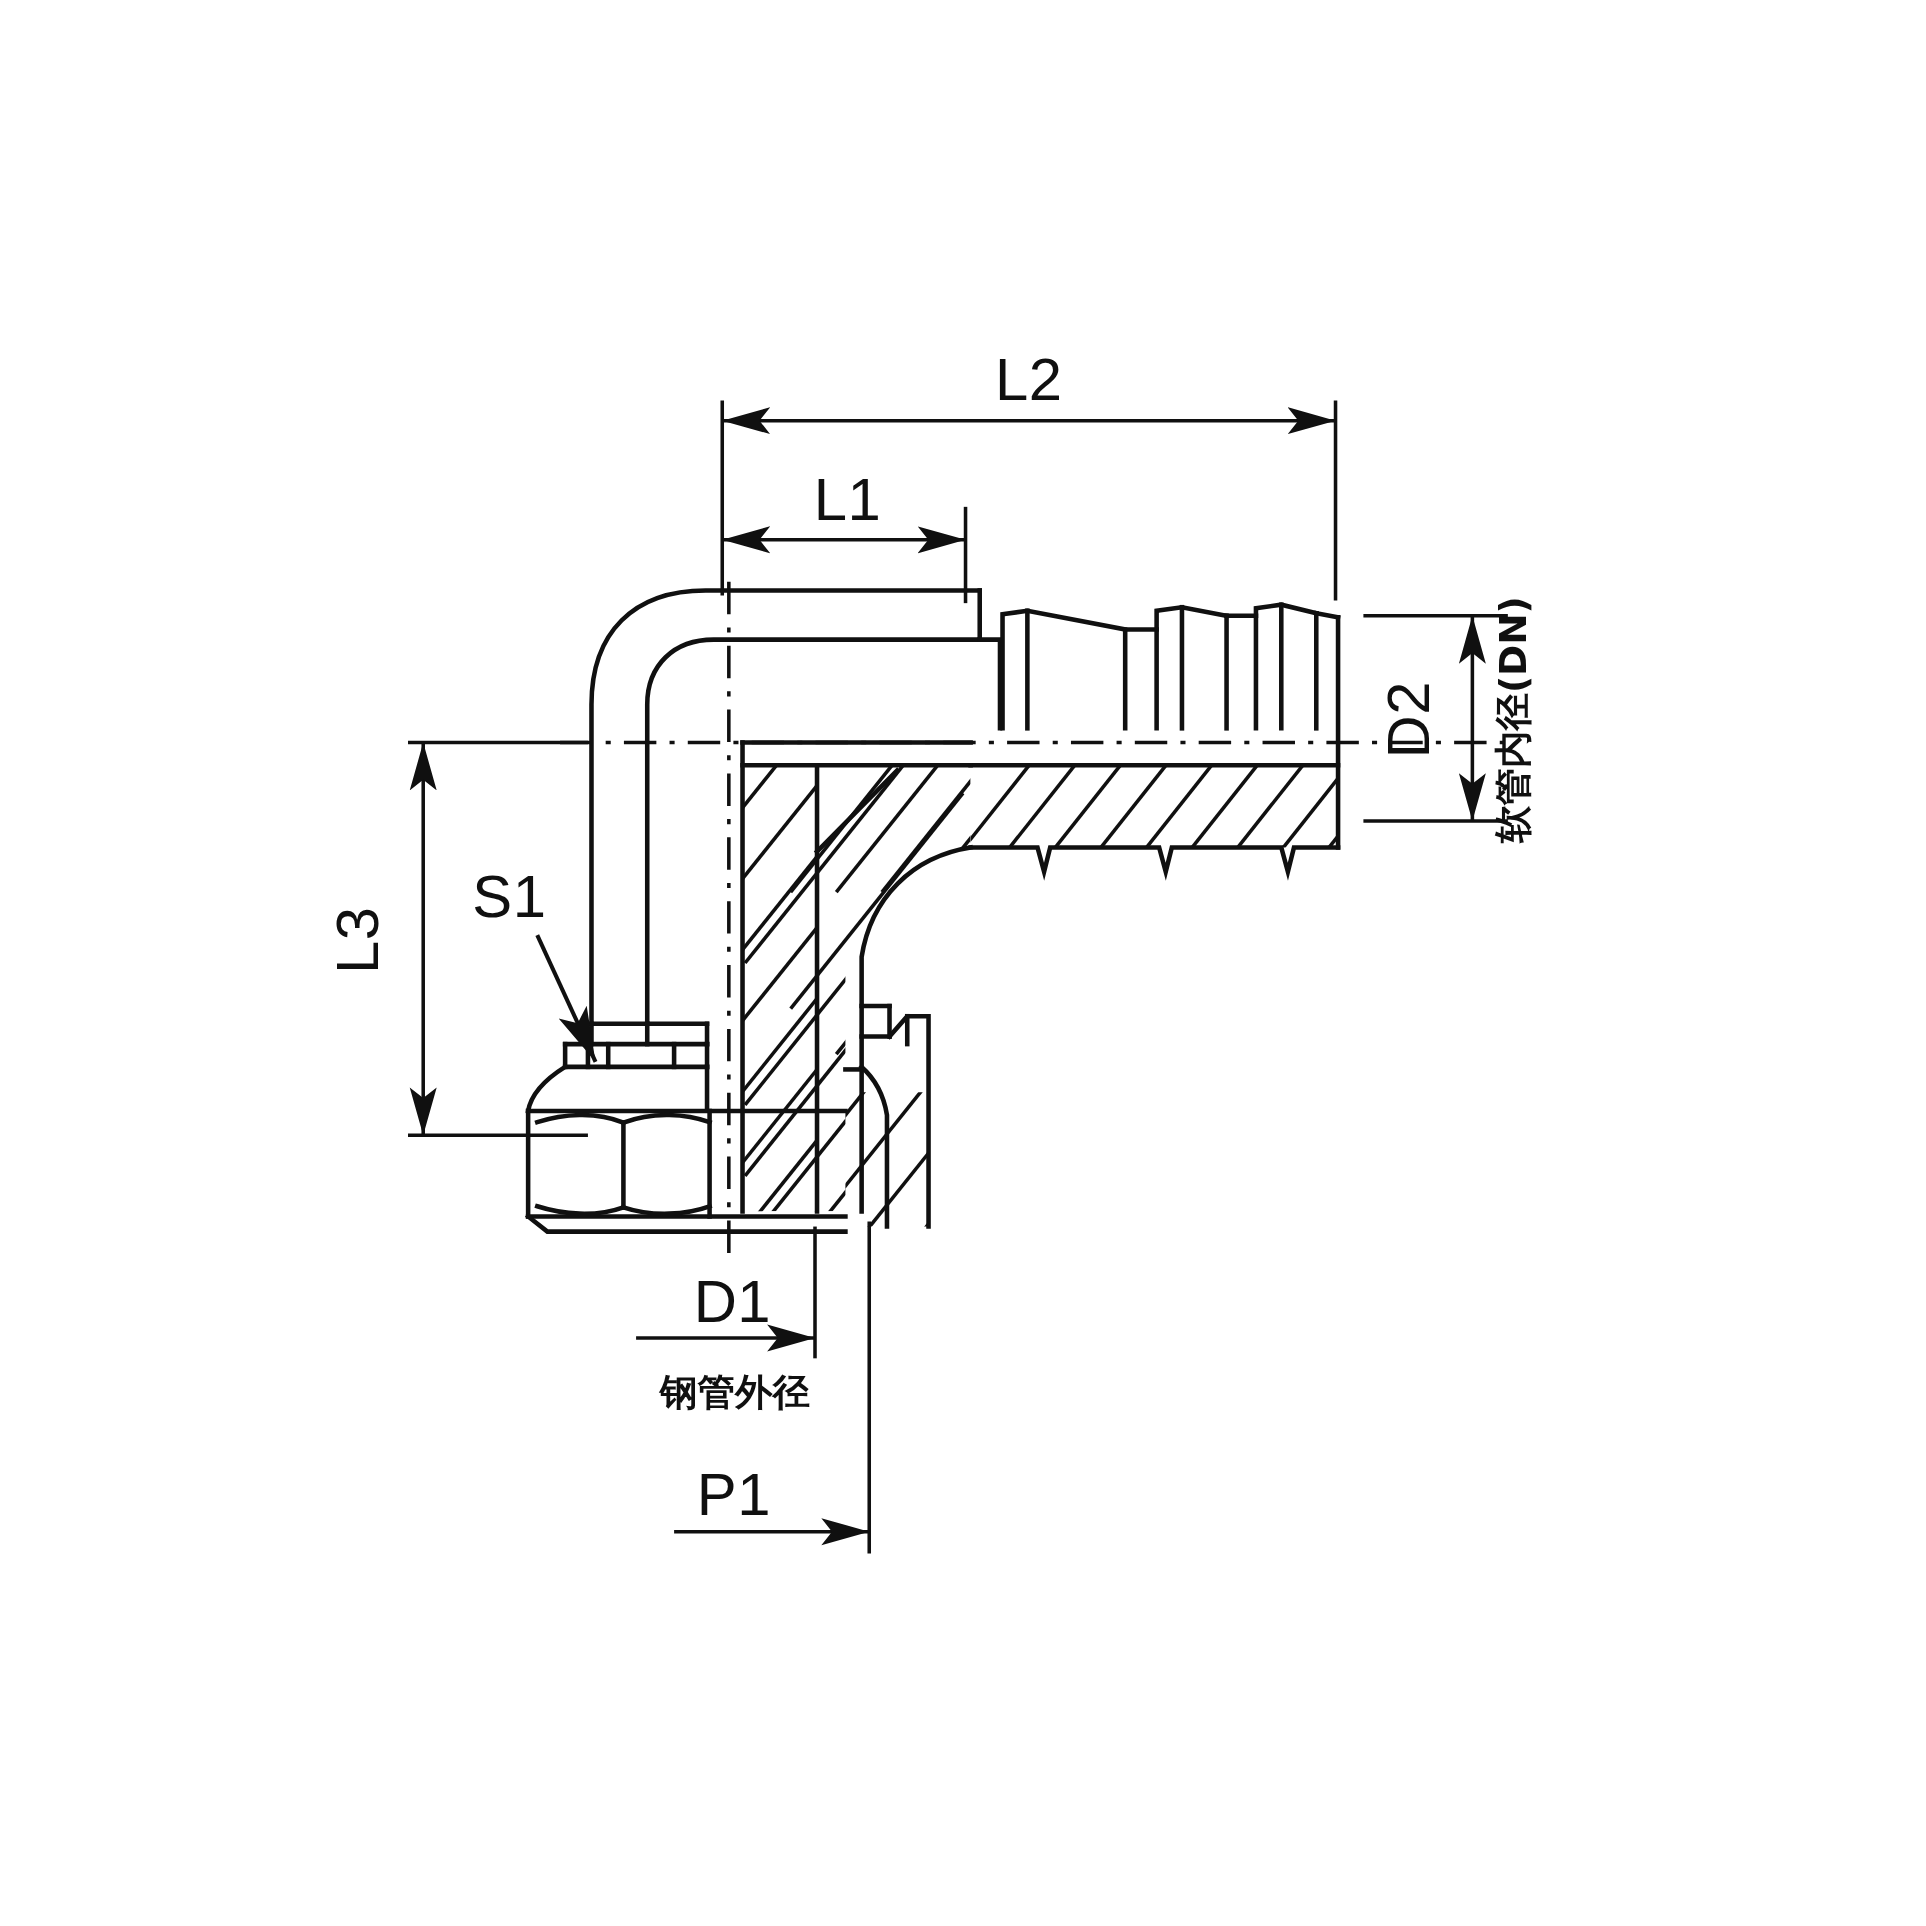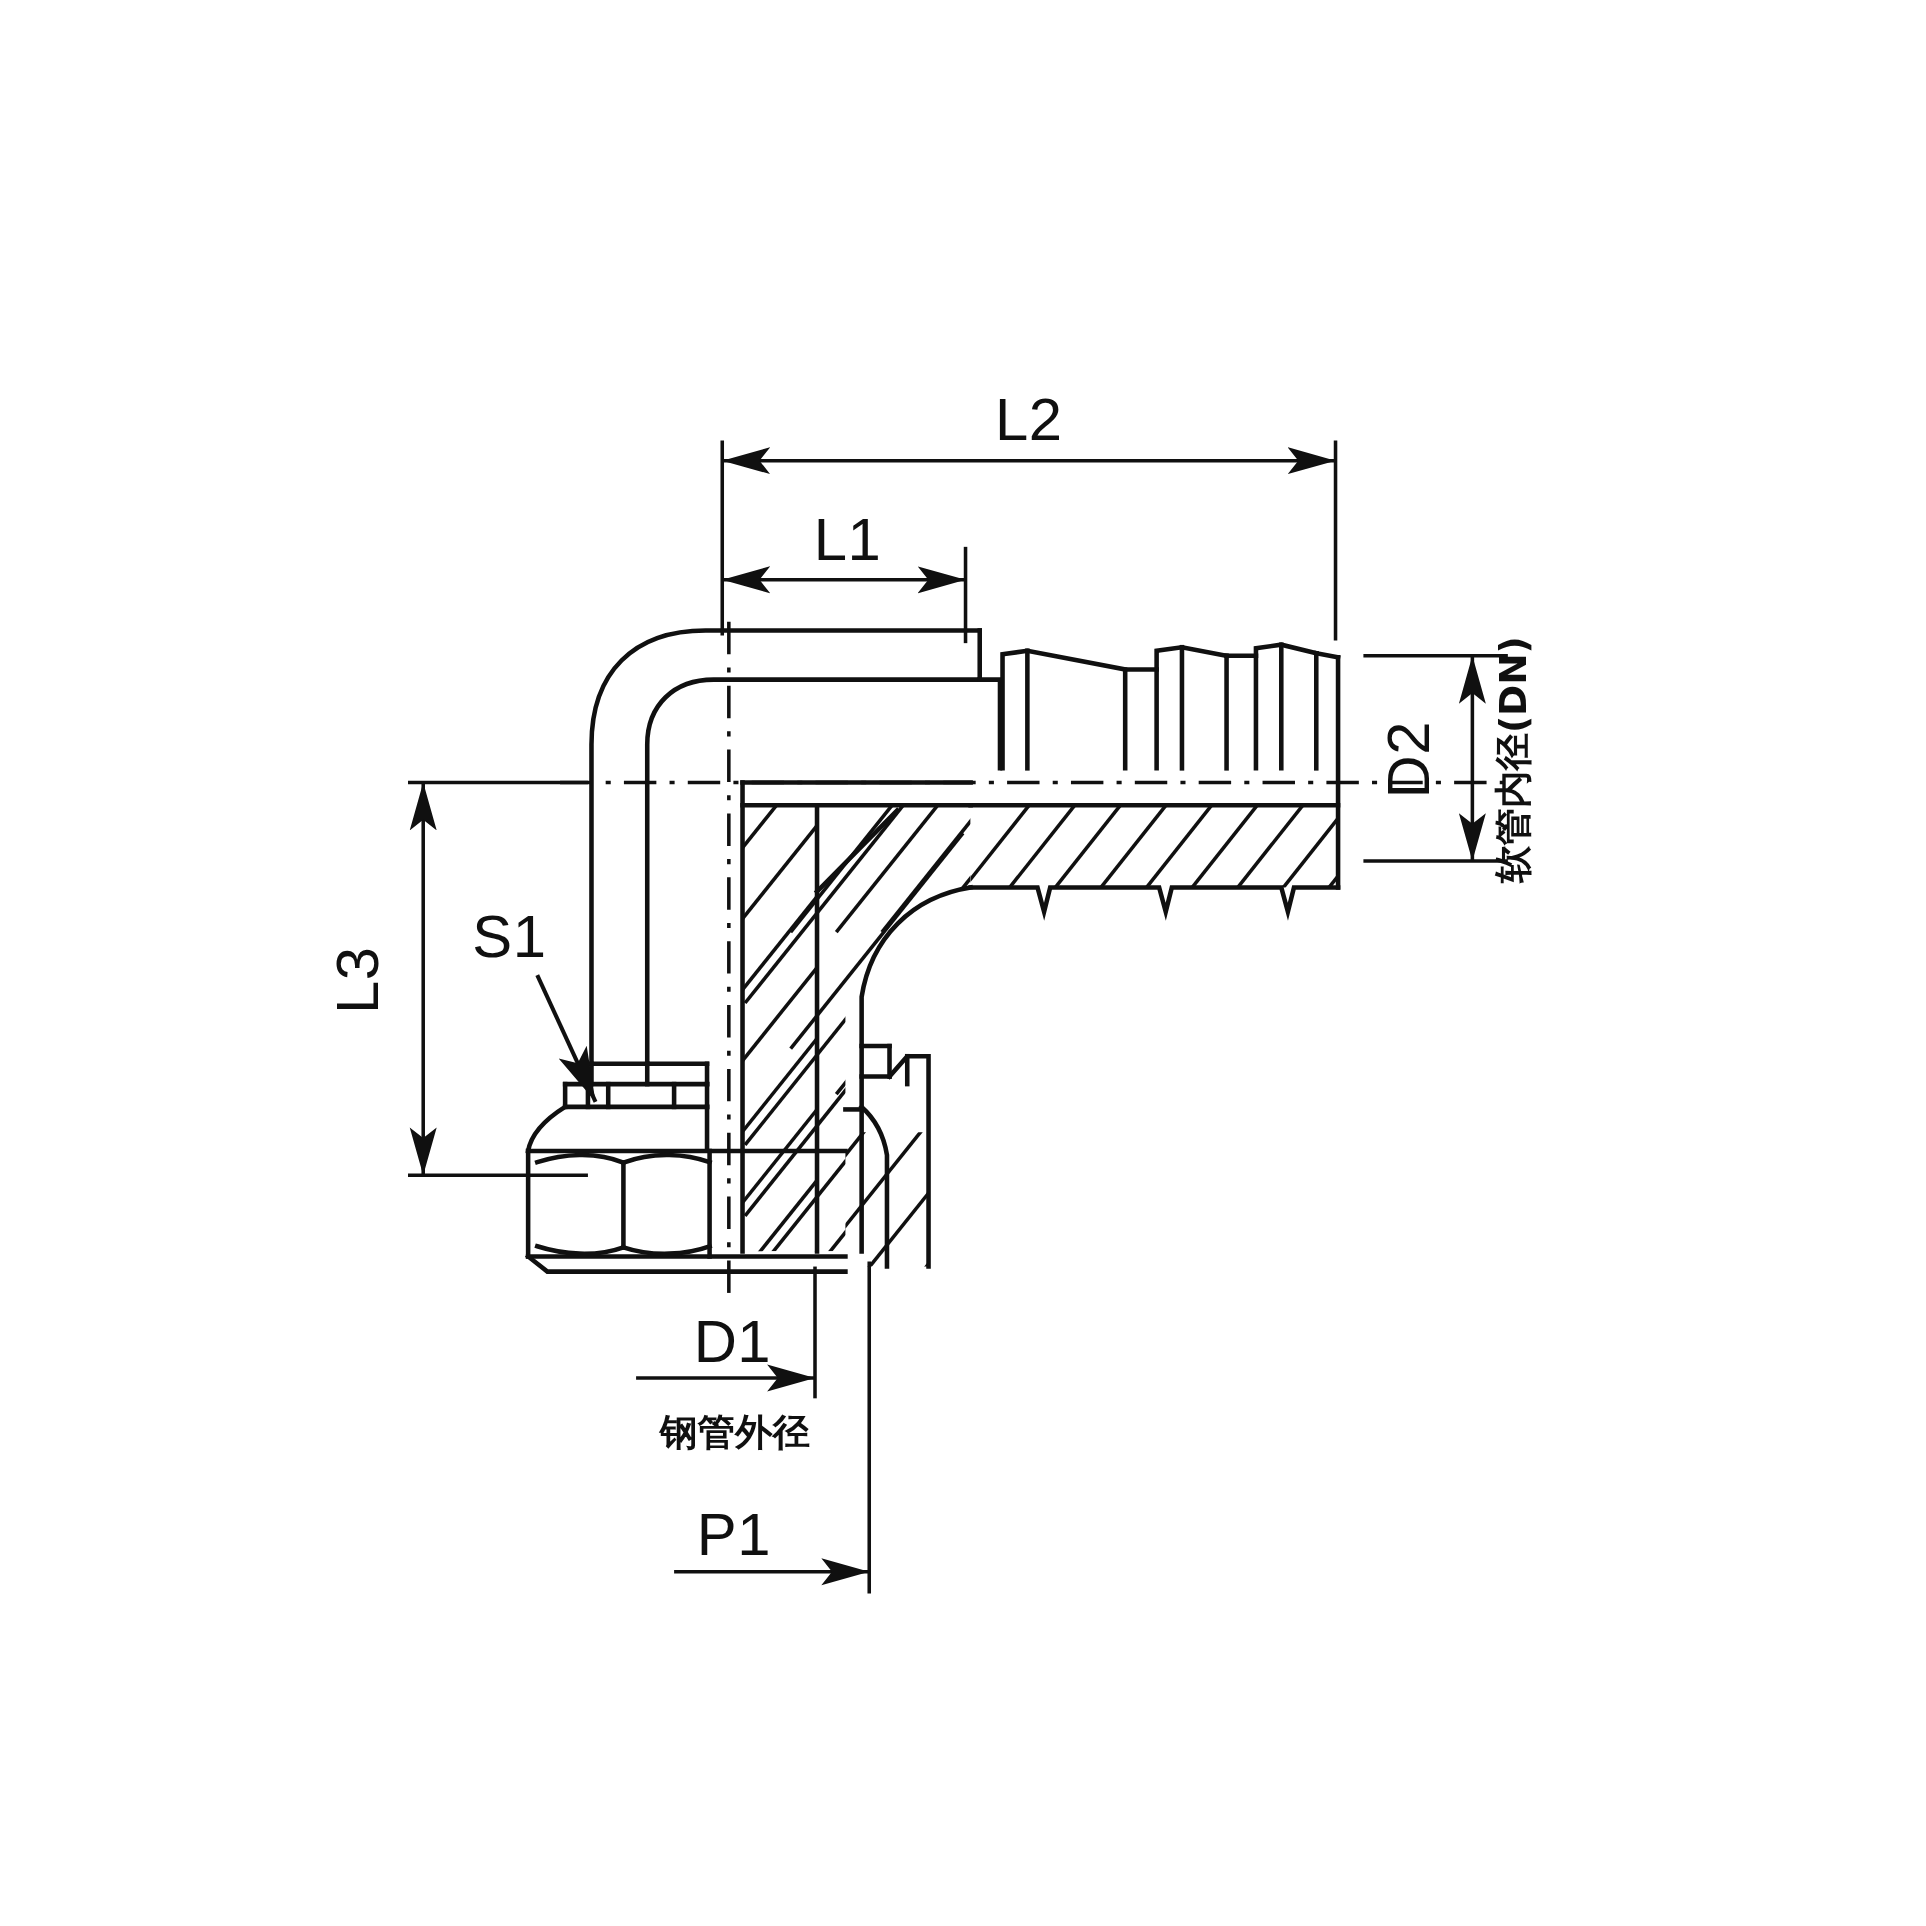--- a/index.html
+++ b/index.html
@@ -6,21 +6,20 @@
   html,body{margin:0;padding:0;background:#ffffff;}
   body{
     width:1926px;height:1926px;
     font-family:"Liberation Sans","DejaVu Sans",sans-serif;
     overflow:hidden;
     position:relative;
   }
   #sheet{
     position:absolute;left:0;top:0;width:1926px;height:1718px;
     background:#ffffff;
-    margin-top:40px;
   }
   svg#drawing{
     position:absolute;left:0;top:0;width:1926px;height:1926px;
     display:block;
   }
   .ln{fill:none;stroke:#101010;stroke-width:9;stroke-linecap:square;stroke-linejoin:miter;}
   .ln-dim{fill:none;stroke:#101010;stroke-width:7;stroke-linecap:butt;}
   .ln-ext{fill:none;stroke:#101010;stroke-width:7;stroke-linecap:butt;}
   .ln-center{fill:none;stroke:#101010;stroke-width:7;stroke-linecap:butt;
              stroke-dasharray:64 26 10 26;}

